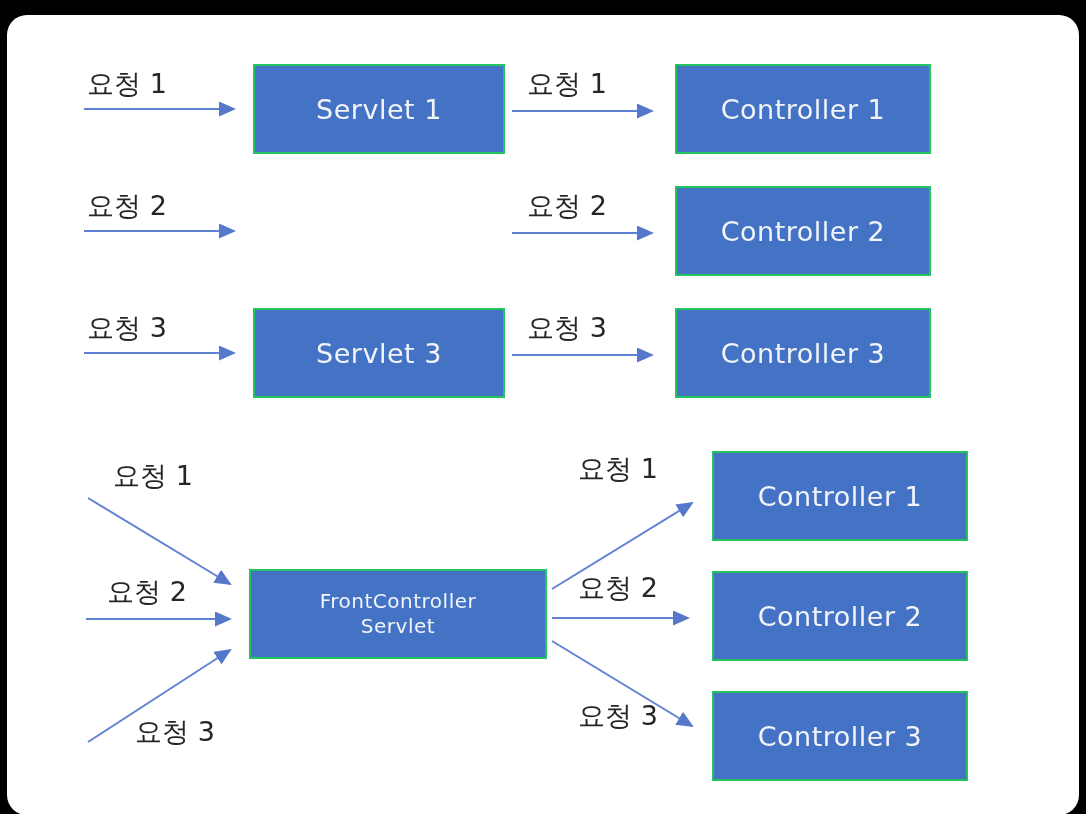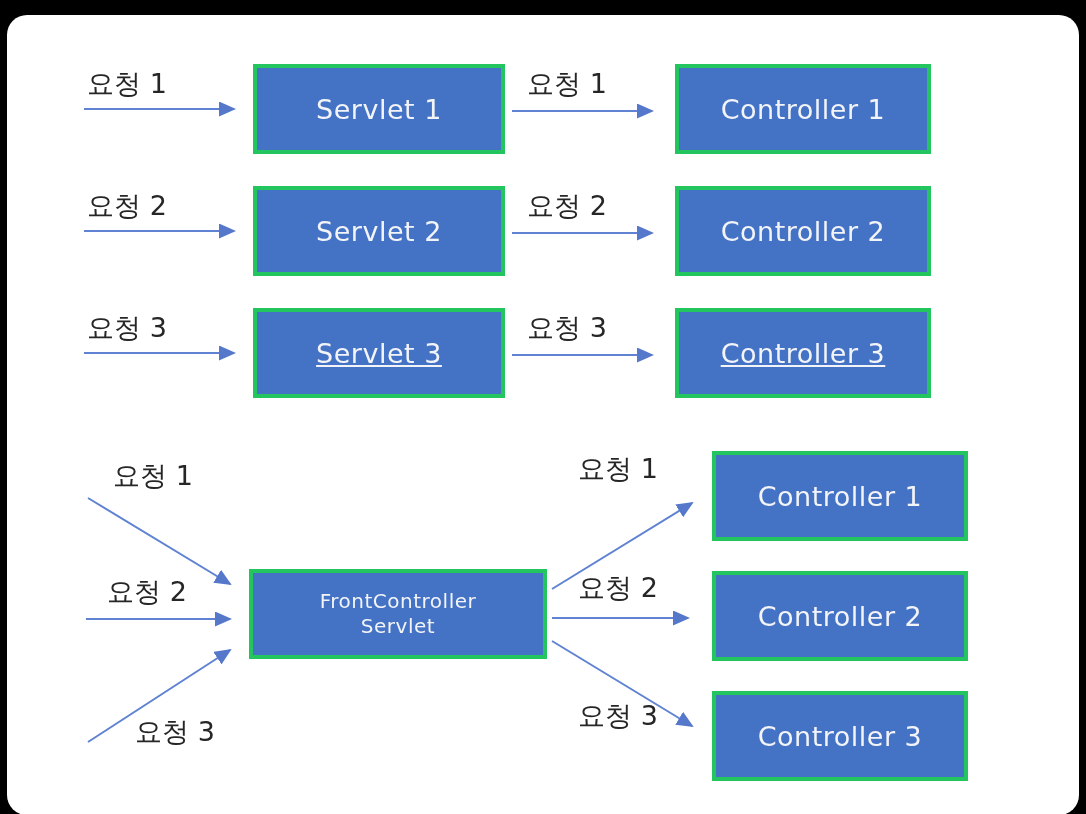--- a/index.html
+++ b/index.html
@@ -27,21 +27,21 @@
   .arrow-layer {
     position: absolute;
     left: 0; top: 0;
     width: 1086px;
     height: 814px;
     pointer-events: none;
   }
   .node-box {
     position: absolute;
     background: #4472c4;
-    border: 4px solid #22c55e;
+    border: 2px solid #22c55e;
     box-sizing: border-box;
     color: #f2f4f8;
     display: flex;
     align-items: center;
     justify-content: center;
     text-align: center;
     font-size: 27px;
     letter-spacing: 0.5px;
   }
   .servlet-box { left: 253px; width: 252px; height: 90px; }
@@ -57,21 +57,21 @@
     position: absolute;
     width: 110px;
     height: 32px;
     color: #262626;
     font-size: 27px;
     text-align: center;
     white-space: nowrap;
   }
   .row0 { top: 56px; }
   .row1 { top: 178px; }
-  .row2 { top: 300px; text-decoration: underline; }
+  .row2 { top: 300px; }
   .lab0 { top: 58px; }
   .lab1 { top: 180px; }
   .lab2 { top: 302px; }
   .lab-left { left: 72px; }
   .lab-mid  { left: 512px; }
 </style>
 </head>
 <body>
 
 <div class="stage">
@@ -103,23 +103,20 @@
   <div class="req-label lab-left lab0">요청 1</div>
   <div class="node-box servlet-box row0">
     <span>Servlet 1</span>
   </div>
   <div class="req-label lab-mid lab0">요청 1</div>
   <div class="node-box ctrl-box row0">
     <span>Controller 1</span>
   </div>
 
   <div class="req-label lab-left lab1">요청 2</div>
-  <div class="node-box servlet-box row1">
-    <span>Servlet 2</span>
-  </div>
   <div class="req-label lab-mid lab1">요청 2</div>
   <div class="node-box ctrl-box row1">
     <span>Controller 2</span>
   </div>
 
   <div class="req-label lab-left lab2">요청 3</div>
   <div class="node-box servlet-box row2">
     <span>Servlet 3</span>
   </div>
   <div class="req-label lab-mid lab2">요청 3</div>

